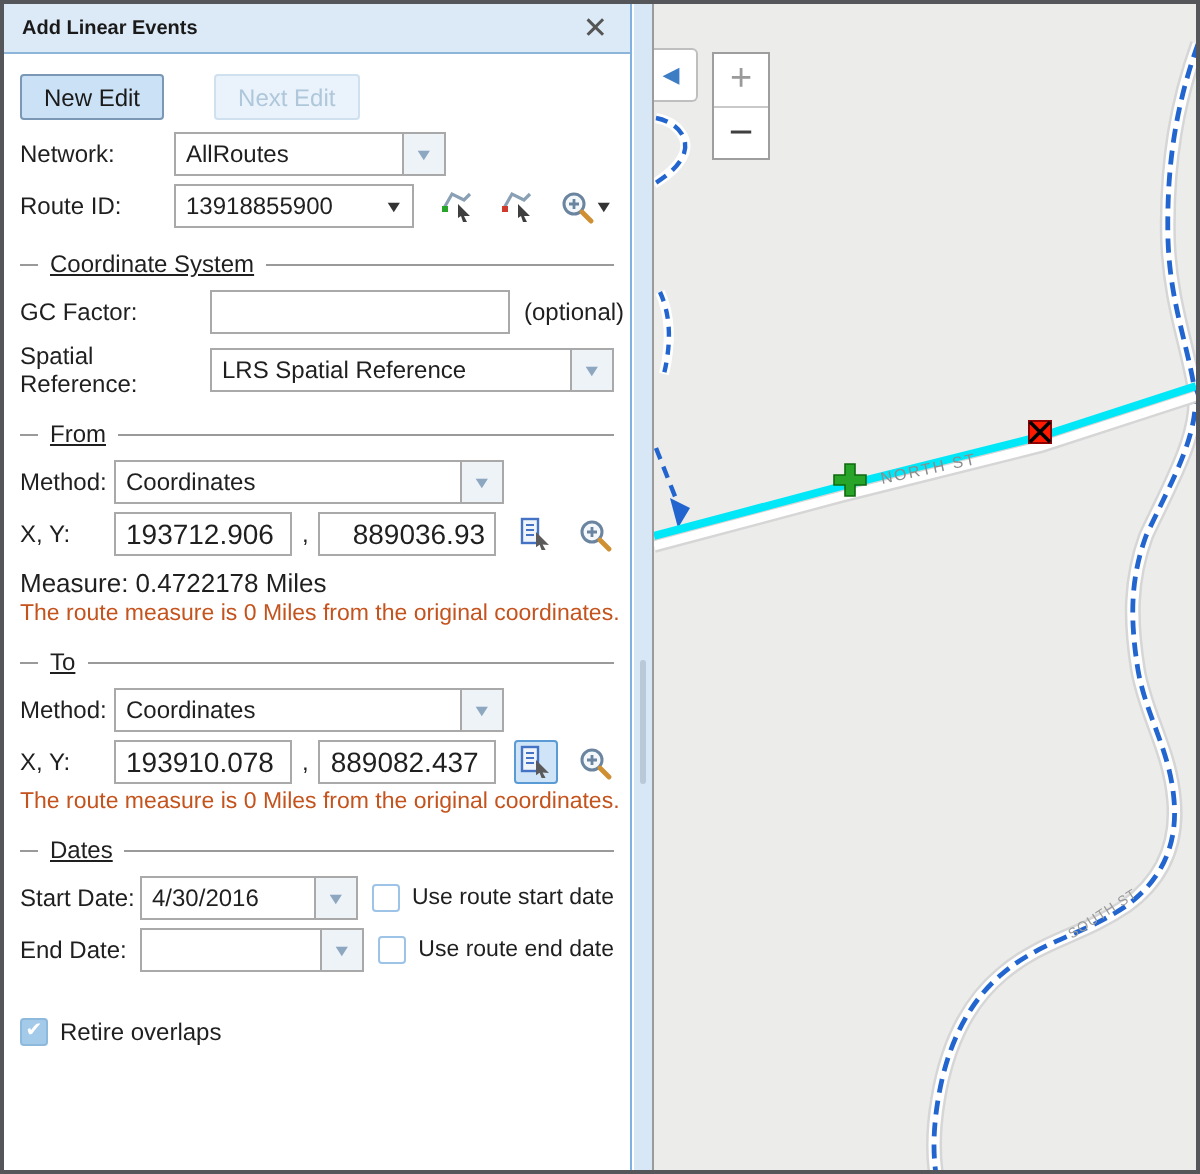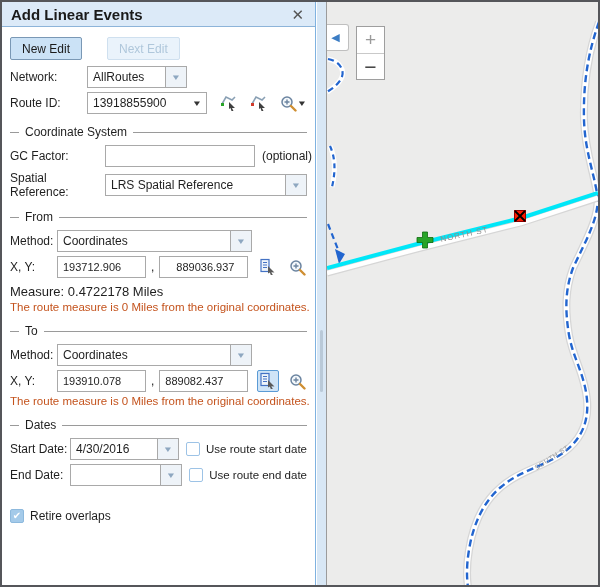--- a/index.html
+++ b/index.html
@@ -13,21 +13,21 @@
   
   .panel{
     position:absolute;left:2px;top:2px;width:314px;height:583px;
     background:#fff;border-right:1px solid #7fb2e0;
     display:flex;flex-direction:column;
   }
   .titlebar{
     height:25px;background:var(--titleBg);border-bottom:1px solid #8db4d9;
     display:flex;align-items:center;padding:0 9px;flex:0 0 auto;
   }
-  .titlebar .title{font-size:15px;font-weight:bold;color:#1a1a1a;flex:1;}
+  .titlebar .title{font-size:10px;font-weight:bold;color:#1a1a1a;flex:1;}
   .titlebar .close{font-size:15px;color:#555;cursor:pointer;line-height:1;padding:0 2px;}
   .content{padding:8px 8px 6px 8px;flex:1;display:flex;flex-direction:column;}
   .btnrow{display:flex;gap:25px;margin:2px 0 4px 0;}
   .btn{
     height:23px;padding:0 11px;font-size:12px;border-radius:2px;
     font-family:inherit;cursor:pointer;
   }
   .btn.primary{background:#cbe2f6;border:1px solid #7a98b5;color:#1a1a1a;}
   .btn.disabled{background:#eaf3fb;border:1px solid #cfe0ef;color:#afc7db;cursor:default;}
   .row{display:flex;align-items:center;margin:2px 0;}
@@ -40,24 +40,24 @@
   .combo{display:flex;height:22px;border:1px solid #a9a9a9;background:#fff;align-items:stretch;}
   .combo .val{flex:1;font-size:12px;color:#1f1f1f;padding:3px 4px 0 5px;overflow:hidden;white-space:nowrap;}
   .combo .dbtn{
     width:21px;background:#eef3f8;border-left:1px solid #a9a9a9;
     display:flex;align-items:center;justify-content:center;cursor:pointer;
   }
   .combo .dbtn .tri{font-size:8px;color:#8ea7c0;transform:scaleX(1.3);}
   .combo.editable .inArrow{width:18px;display:flex;align-items:center;justify-content:center;cursor:pointer;}
   .combo.editable .inArrow .tri{font-size:8px;color:#333;transform:scaleX(1.3);}
   input.txt{
-    height:22px;border:1px solid #a9a9a9;font-size:11px;color:#1f1f1f;
+    height:22px;border:1px solid #a9a9a9;font-size:14px;color:#1f1f1f;
     padding:0 5px;font-family:inherit;background:#fff;
   }
-  .legend{display:flex;align-items:center;margin:9px 0 4px 0;font-size:12px;color:#1f1f1f;}
+  .legend{display:flex;align-items:center;margin:9px 0 4px 0;font-size:12px;color:#1f1f1f;text-decoration:underline;}
   .legend::before{content:"";width:9px;height:1px;background:#9a9a9a;margin-right:6px;}
   .legend::after{content:"";flex:1;height:1px;background:#9a9a9a;margin-left:6px;}
   .note{font-size:12px;color:#1f1f1f;margin-left:7px;}
   .measure{font-size:13px;color:#1f1f1f;margin:4px 0 1px 0;white-space:nowrap;}
   .warning{font-size:11.5px;color:var(--warning);margin:1px 0 2px 0;white-space:nowrap;}
   
   .icobtn{
     width:22px;height:22px;display:flex;align-items:center;justify-content:center;
     cursor:pointer;border:1px solid transparent;border-radius:2px;flex:0 0 auto;
   }
@@ -123,21 +123,21 @@
     </div>
     <div class="content">
 
       <div class="btnrow">
         <button class="btn primary">New Edit</button>
         <button class="btn disabled">Next Edit</button>
       </div>
 
       <div class="row">
         <span class="lab lab-w75">Network:</span>
-        <div class="combo" style="width:100px;">
+        <div class="combo" style="width:136px;">
           <span class="val">AllRoutes</span>
           <span class="dbtn">
               <span class="tri">▼</span>
             </span>
         </div>
       </div>
 
       <div class="row">
         <span class="lab lab-w75">Route ID:</span>
         <div class="combo editable" style="width:128px;">

